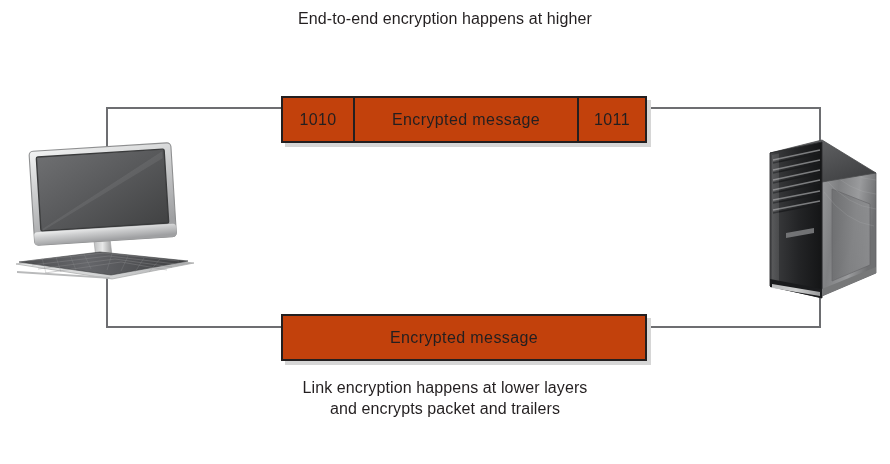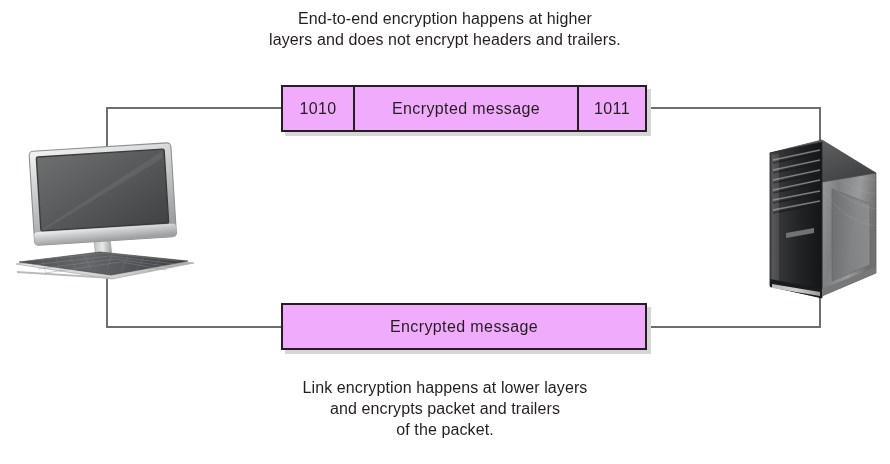--- a/index.html
+++ b/index.html
@@ -50,23 +50,24 @@
   }
   .line-h { height: 2px; }
   .line-v { width: 2px; }
 
   
   .packet {
     position: absolute;
     display: flex;
     box-sizing: border-box;
     border: 2px solid #231f20;
-    background: #f0abfc;
+    background: #c2410c;
     box-shadow: 4px 4px 0 0 #d6d6d6;
     z-index: 5;
+    margin-top: 11px;
   }
   .cell {
     box-sizing: border-box;
     display: flex;
     align-items: center;
     justify-content: center;
     font-size: 16px;
     color: #231f20;
     letter-spacing: 0.4px;
     white-space: nowrap;
@@ -115,21 +116,20 @@
   }
   #server svg { display: block; }
 </style>
 </head>
 <body>
 
 <div class="stage">
 
   <div class="caption" id="caption-top">
     <span class="caption-line">End-to-end encryption happens at higher</span>
-    <span class="caption-line">layers and does not encrypt headers and trailers.</span>
   </div>
 
   <div class="line line-v" style="left:106px; top:107px; height:70px;"></div>
   <div class="line line-h" style="left:106px; top:107px; width:178px;"></div>
   <div class="line line-h" style="left:645px; top:107px; width:176px;"></div>
   <div class="line line-v" style="left:819px; top:107px; height:64px;"></div>
 
   <div class="line line-v" style="left:106px; top:262px; height:66px;"></div>
   <div class="line line-h" style="left:106px; top:326px; width:178px;"></div>
   <div class="line line-h" style="left:645px; top:326px; width:176px;"></div>
@@ -296,16 +296,15 @@
         <path d="M18 145 L70 155 L70 164 L18 153 Z" fill="#1a1b1d"></path>
         <path d="M20 150 L68 158 L68 162 L20 154 Z" fill="url(#gFoot)" opacity="0.85"></path>
         <path d="M70 155 L124 133 L124 139 L70 162 Z" fill="#777879"></path>
       </g>
     </svg>
   </div>
 
   <div class="caption" id="caption-bottom">
     <span class="caption-line">Link encryption happens at lower layers</span>
     <span class="caption-line">and encrypts packet and trailers</span>
-    <span class="caption-line">of the packet.</span>
   </div>
 
 </div>
 
 </body></html>

